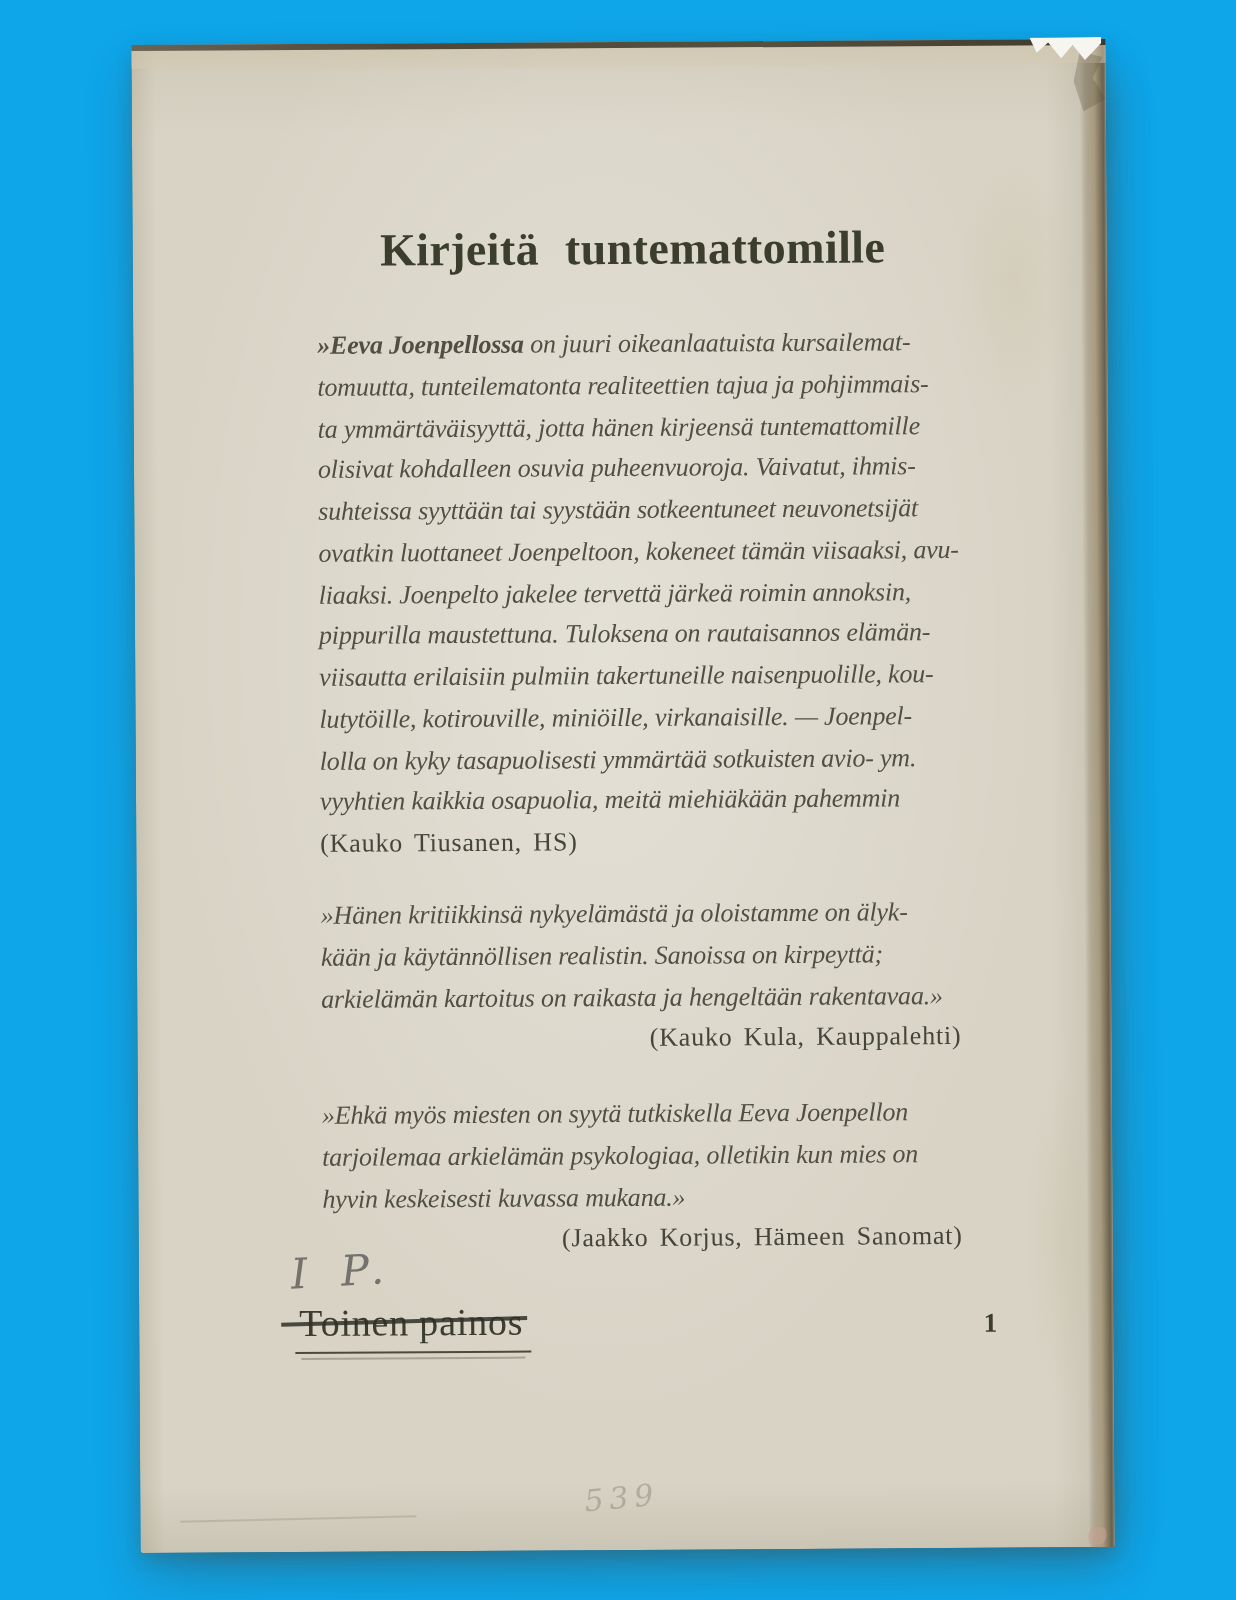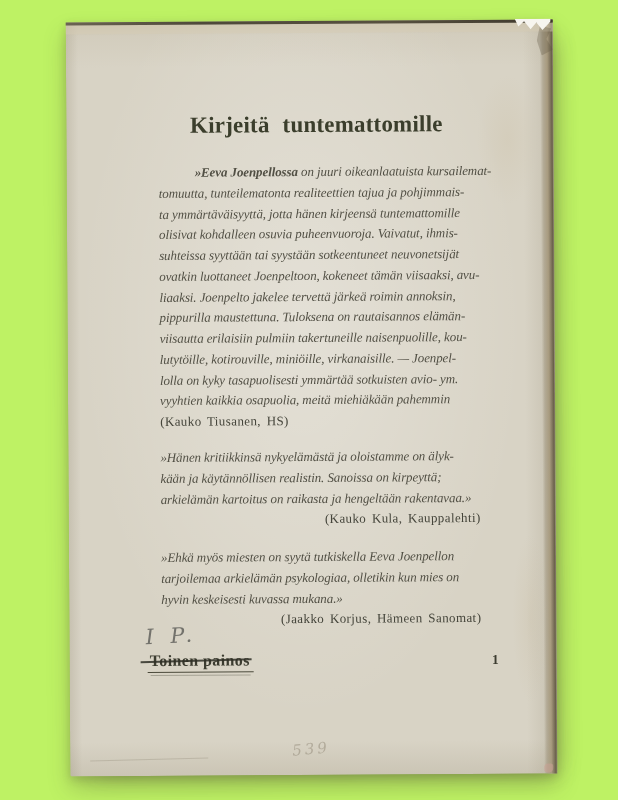--- a/index.html
+++ b/index.html
@@ -8,21 +8,21 @@
     width: 618px;
     height: 800px;
     background: #ffffff;
     font-family: "Liberation Serif", serif;
     overflow: hidden;
   }
   .photo {
     position: relative;
     width: 618px;
     height: 800px;
-    background: #bef264;
+    background: #0ea5e9;
   }
   
   .book {
     position: absolute;
     left: 68px;
     top: 21px;
     width: 487px;
     height: 754px;
     background-color: #d8d3c5;
     background-image:
@@ -91,21 +91,21 @@
   }
   .q1 { top: 141px; }
   .q2 { top: 426px; }
   .q3 { top: 526px; }
   .line {
     height: 20.75px; line-height: 20.75px;
     letter-spacing: -0.1px;
     text-align: left;
   }
   .jline { white-space: nowrap; }
-  .bold-lead { font-weight: bold; margin-left: 36px; }
+  .bold-lead { font-weight: bold; }
   .split-line { display: flex; justify-content: space-between; align-items: baseline; }
   .attr, .attr-line {
     font-style: normal;
     letter-spacing: 0.4px; word-spacing: 2px;
     color: #45453b;
   }
   .split-line .attr { padding-right: 12px; }
   .attr-line { text-align: right; padding-right: 12px; }
   
   .handwritten-ip {
@@ -116,21 +116,21 @@
     letter-spacing: 5px;
     color: #73726c;
     transform: rotate(-3deg);
   }
   .imprint-row {
     position: absolute; left: 80px; top: 630px; width: 349px;
     display: flex; justify-content: space-between; align-items: baseline;
   }
   .edition-wrap { position: relative; display: inline-block; }
   .edition-text {
-    font-weight: bold; font-size: 16px;
+    font-weight: normal; font-size: 19px;
     letter-spacing: 0.4px;
     color: #3c3c30;
   }
   .strike-mark {
     position: absolute; left: -9px; right: -2px; top: 8px; height: 2px;
     background: rgba(47,47,38,0.85);
     transform: rotate(-1.2deg);
   }
   .edition-underline {
     position: absolute; left: -2px; right: -4px; bottom: -3px; height: 1.5px;

